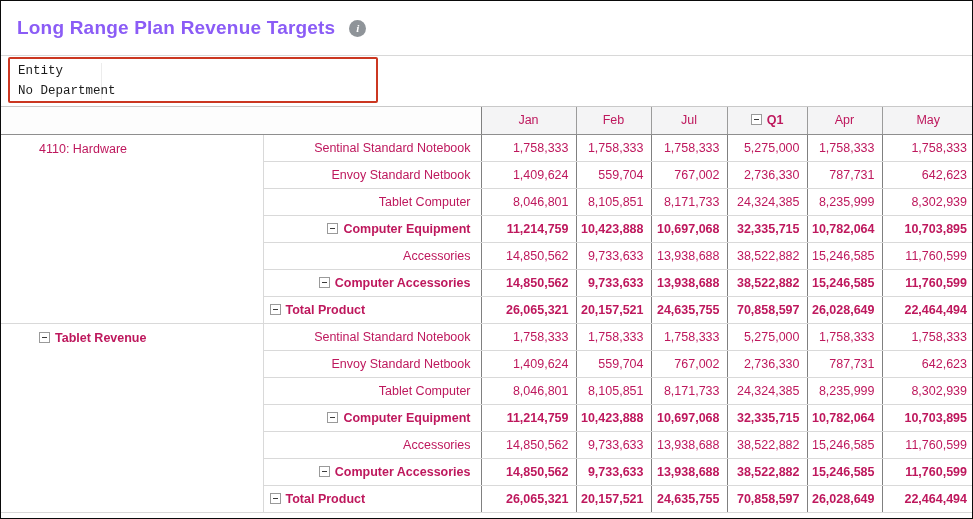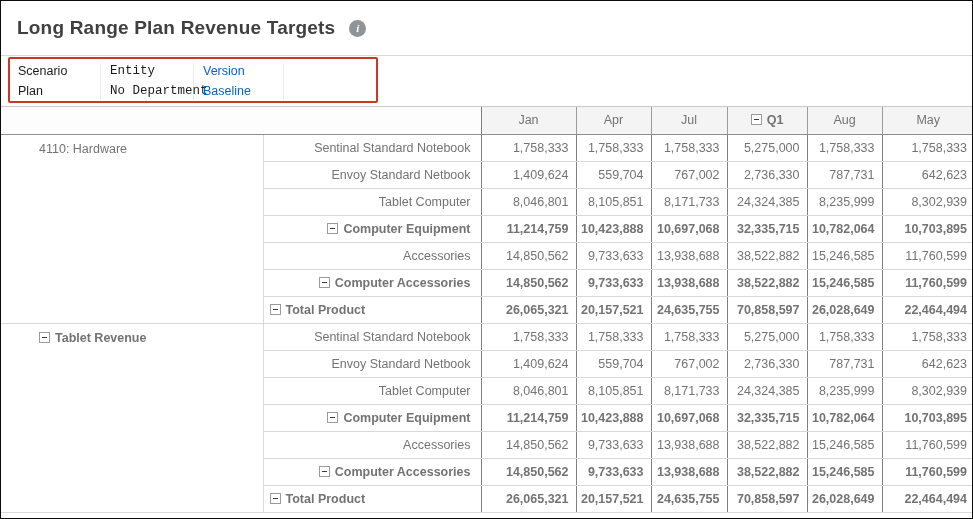--- a/index.html
+++ b/index.html
@@ -8,21 +8,21 @@
   .page {
     width:973px; height:519px; background:#fff;
     border:1px solid #0a0a0a; position:relative; overflow:hidden;
   }
   
   .title-bar {
     height:55px; display:flex; align-items:center;
     padding:0 16px; border-bottom:1px solid #d8d8d8;
   }
   .page-title {
-    font-size:19px; font-weight:bold; color:#404040; letter-spacing:.2px;
+    font-size:19px; font-weight:bold; color:#8b5cf6; letter-spacing:.2px;
   }
   .info-icon {
     width:17px; height:17px; border-radius:50%; background:#8f9499;
     color:#fff; font-size:11px; font-weight:bold; font-style:italic;
     font-family:"Liberation Serif", serif;
     display:flex; align-items:center; justify-content:center;
     margin-left:14px; cursor:pointer;
   }
   
   .pov-bar {
@@ -34,21 +34,21 @@
   .pov-item.w1 { width:92px; } .pov-item.w2 { width:93px;font-family:Liberation Mono, monospace; }
   .pov-item.w3 { width:94px; } .pov-item.w4 { width:90px; }
   .pov-label { font-size:12.5px; color:#1b1b1b; margin-bottom:6px; white-space:nowrap; }
   .pov-value { font-size:12.5px; color:#1b1b1b; white-space:nowrap; }
   .pov-item.link .pov-label, .pov-item.link .pov-value { color:#0b63c4; cursor:pointer; }
   .pov-highlight {
     position:absolute; left:7px; top:1px; width:370px; height:46px;
     border:2px solid #cb3721; border-radius:2px; pointer-events:none;
   }
   
-  table { border-collapse:collapse; table-layout:fixed; width:973px; font-size:12.5px; color:#737373; }
+  table { border-collapse:collapse; table-layout:fixed; width:973px; font-size:12.5px; color:#be185d; }
   col.c-grp { width:262px; } col.c-mem { width:218px; }
   col.c-jan { width:95px; } col.c-feb { width:75px; } col.c-mar { width:76px; }
   col.c-q1  { width:80px; } col.c-apr { width:75px; } col.c-may { width:92px; }
   thead th {
     height:27px; background:#f4f4f5; font-weight:normal; text-align:center;
     border-right:1px solid #9b9b9b; border-bottom:1px solid #8e8e8e;
     white-space:nowrap; overflow:hidden; cursor:default;
   }
   thead th.spacer { background:#fdfdfd; border-right:1px solid #808080; }
   thead th:last-child { border-right:none; }
@@ -81,55 +81,47 @@
 <body>
 
 <div class="page">
 
   <div class="title-bar">
     <span class="page-title">Long Range Plan Revenue Targets</span>
     <span class="info-icon">i</span>
   </div>
 
   <div class="pov-bar">
-    <div class="pov-item w1">
-      <div class="pov-label">Scenario</div>
-      <div class="pov-value">Plan</div>
-    </div>
     <div class="pov-item w2">
       <div class="pov-label">Entity</div>
       <div class="pov-value">No Department</div>
-    </div>
-    <div class="pov-item w4 link">
-      <div class="pov-label">Version</div>
-      <div class="pov-value">Baseline</div>
     </div>
     <div class="pov-highlight"></div>
   </div>
 
   <table>
     <colgroup>
       <col class="c-grp">
         <col class="c-mem">
       <col class="c-jan">
         <col class="c-feb">
         <col class="c-mar">
       <col class="c-q1">
         <col class="c-apr">
         <col class="c-may">
     </colgroup>
     <thead>
       <tr>
         <th class="spacer" colspan="2"></th>
 
       <th><span>Jan</span></th>
-          <th><span>Apr</span></th>
+          <th><span>Feb</span></th>
           <th><span>Jul</span></th>
           <th class="bold"><span class="collapse-icon"></span><span>Q1</span></th>
-          <th><span>Aug</span></th>
+          <th><span>Apr</span></th>
           <th><span>May</span></th>
         </tr>
     </thead>
     <tbody>
 
     <tr>
           <td class="group-cell" rowspan="7"><span>4110: Hardware</span></td>
           <td class="member-cell right"><span>Sentinal Standard Notebook</span></td>
           <td class="num">1,758,333</td>
           <td class="num">1,758,333</td>

